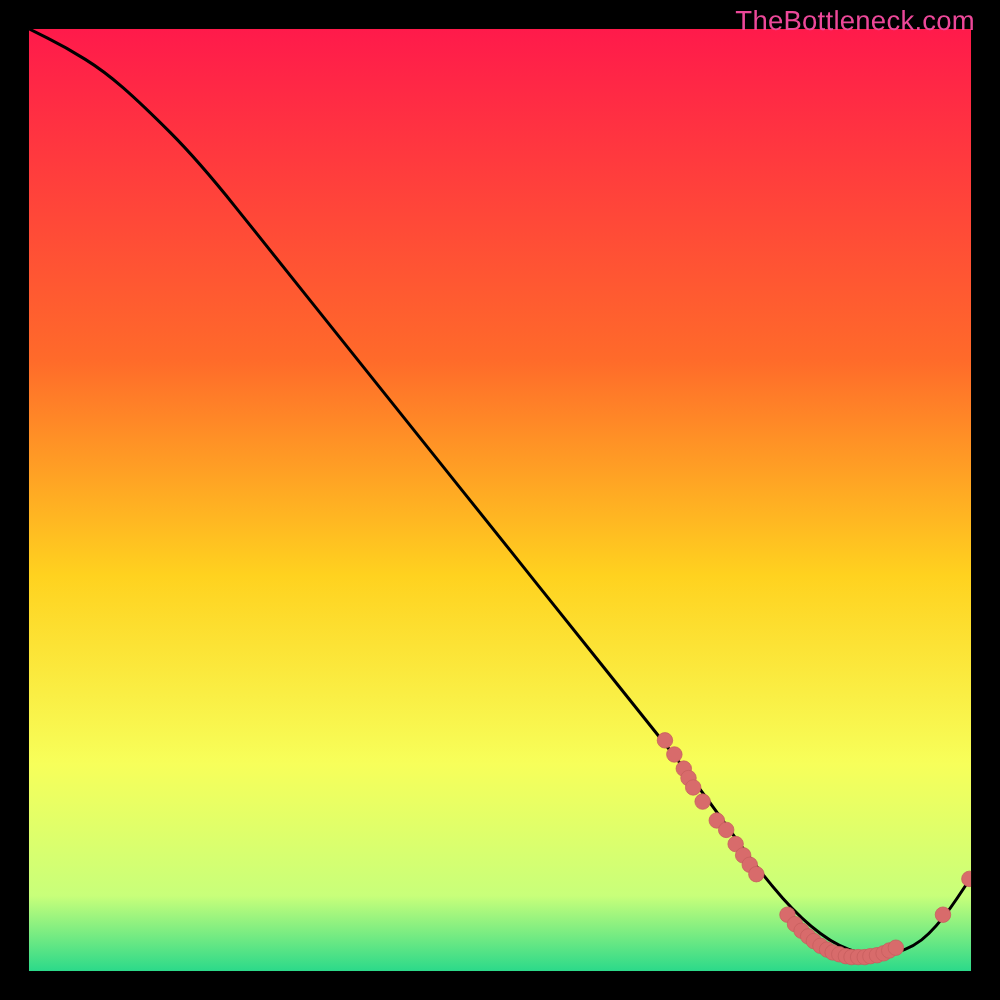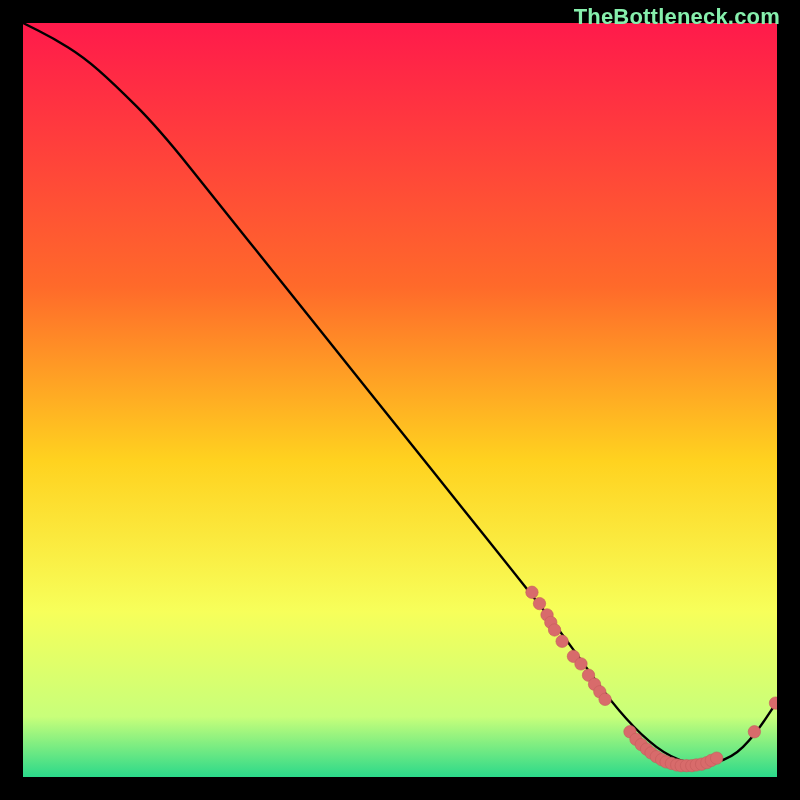--- a/index.html
+++ b/index.html
@@ -21,24 +21,24 @@
     left: 23px;
     top: 23px;
     width: 754px;
     height: 754px;
     overflow: hidden;
   }
   .watermark {
     position: absolute;
     top: 4px;
     right: 20px;
-    color: #86efac;
+    color: #ec4899;
     font-family: Arial, Helvetica, sans-serif;
     font-size: 22px;
-    font-weight: 700;
+    font-weight: 400;
     letter-spacing: 0.2px;
     user-select: none;
   }
 </style>
 </head>
 <body>
 
 <div class="stage">
   <div class="plot">
     <svg width="754" height="754" viewBox="0 0 754 754" preserveAspectRatio="none">

